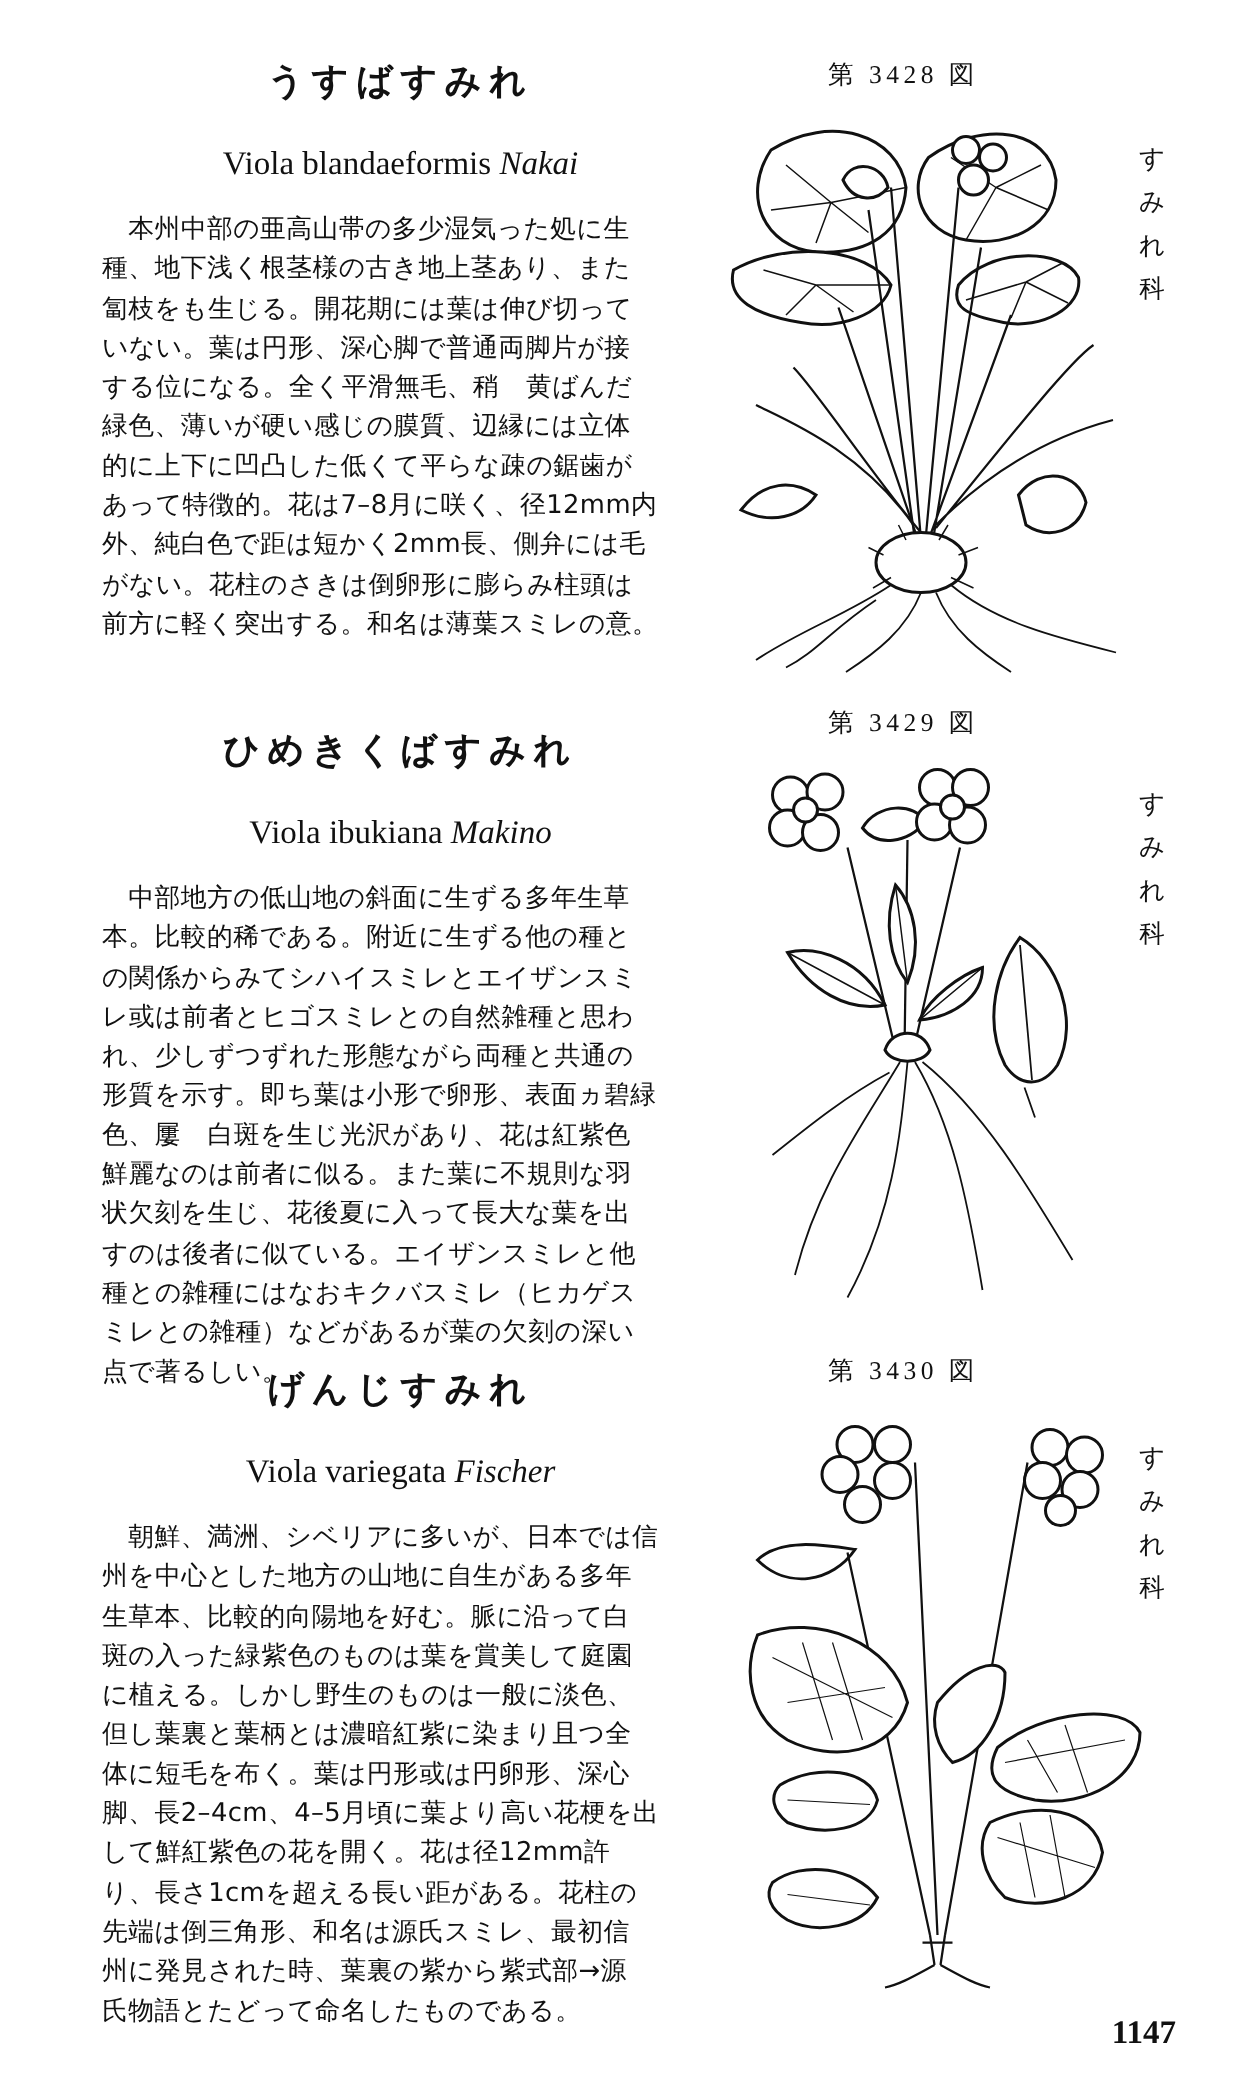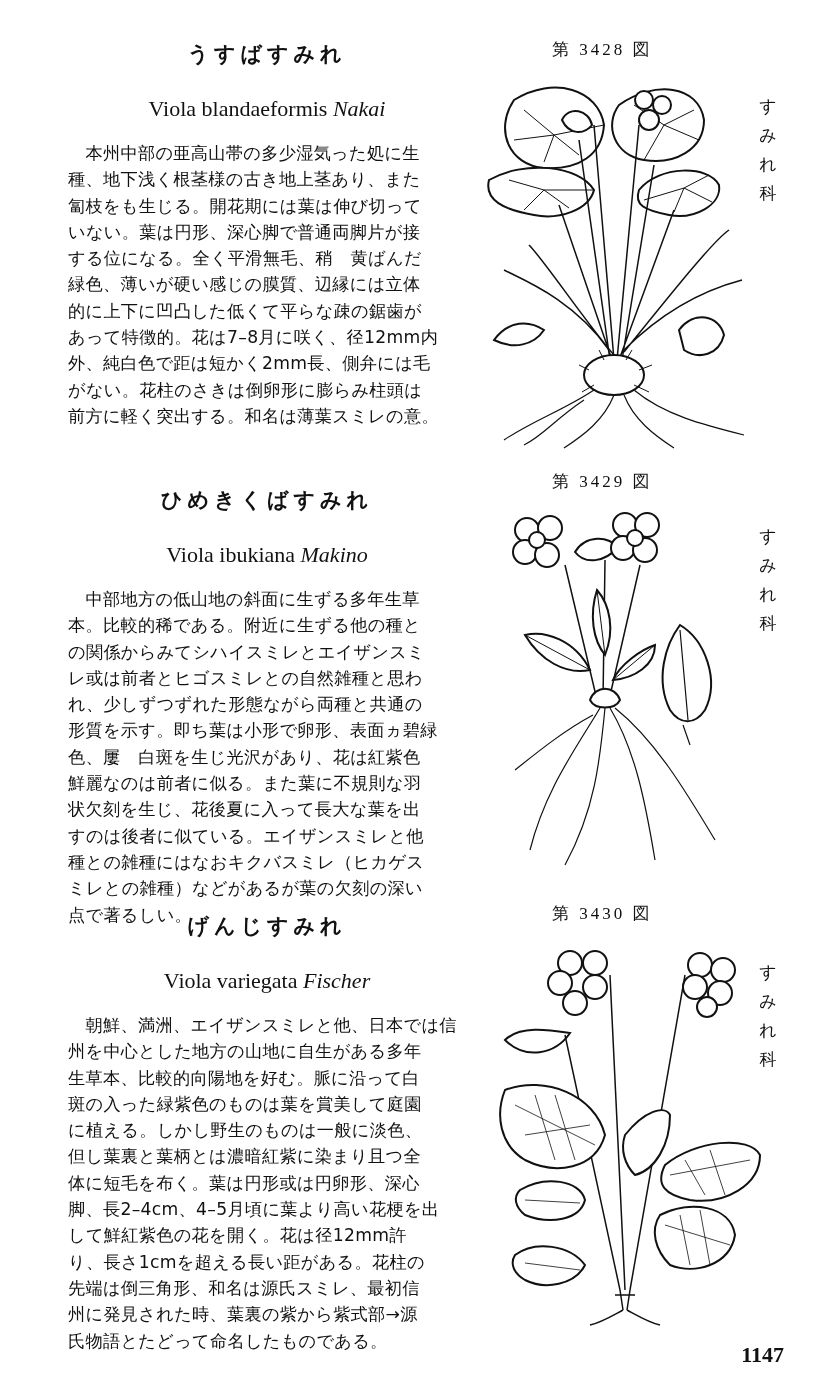--- a/index.html
+++ b/index.html
@@ -1,18 +1,18 @@
 <!DOCTYPE html>
 <html><head>
   <meta charset="utf-8">
   <style>
     html, body { margin: 0; padding: 0; background: #ffffff; }
     body { width: 840px; height: 1400px; position: relative; overflow: hidden; color: #111; font-family: "DejaVu Serif", serif; }
     .entry { position: absolute; left: 52px; width: 430px; }
-    .jp-title { text-align: center; font-family: "DejaVu Sans", sans-serif; font-weight: bold; font-size: 21px; letter-spacing: 5px; margin: 0; line-height: 32px; }
+    .jp-title { text-align: center; font-family: "DejaVu Sans", sans-serif; font-weight: bold; font-size: 24px; letter-spacing: 5px; margin: 0; line-height: 32px; }
     .sci-name { text-align: center; font-family: "Liberation Serif", serif; font-size: 22px; line-height: 30px; margin: 24px 0 8px 0; }
     .sci-name .author { font-style: italic; }
     .body-text { font-family: "DejaVu Sans", sans-serif; font-size: 17.2px; line-height: 26.3px; text-align: justify; margin: 16px; letter-spacing: 0.3px; }
     .body-text .line { display: block; white-space: nowrap; }
     .fig-label { position: absolute; font-family: Liberation Serif, serif; font-size: 17px; letter-spacing: 3px; }
     .family { position: absolute; font-family: "DejaVu Serif", serif; font-size: 17px; width: 20px; line-height: 29px; text-align: center; }
     .plant { position: absolute; }
     .plant svg { display: block; }
     .page-number { position: absolute; right: 56px; top: 1342px; font-family: "Liberation Serif", serif; font-weight: bold; font-size: 22px; }
   </style>
@@ -142,21 +142,21 @@
   </svg>
 </div>
 
 <section class="entry" style="top:910px;">
   <h2 class="jp-title">げんじすみれ</h2>
   <div class="sci-name">
     <span>Viola variegata</span>
     <span class="author">Fischer</span>
   </div>
   <p class="body-text">
-    <span class="line">　朝鮮、満洲、エイザンスミレと他、日本では信</span>
+    <span class="line">　朝鮮、満洲、シベリアに多いが、日本では信</span>
     <span class="line">州を中心とした地方の山地に自生がある多年</span>
     <span class="line">生草本、比較的向陽地を好む。脈に沿って白</span>
     <span class="line">斑の入った緑紫色のものは葉を賞美して庭園</span>
     <span class="line">に植える。しかし野生のものは一般に淡色、</span>
     <span class="line">但し葉裏と葉柄とは濃暗紅紫に染まり且つ全</span>
     <span class="line">体に短毛を布く。葉は円形或は円卵形、深心</span>
     <span class="line">脚、長2–4cm、4–5月頃に葉より高い花梗を出</span>
     <span class="line">して鮮紅紫色の花を開く。花は径12mm許</span>
     <span class="line">り、長さ1cmを超える長い距がある。花柱の</span>
     <span class="line">先端は倒三角形、和名は源氏スミレ、最初信</span>

